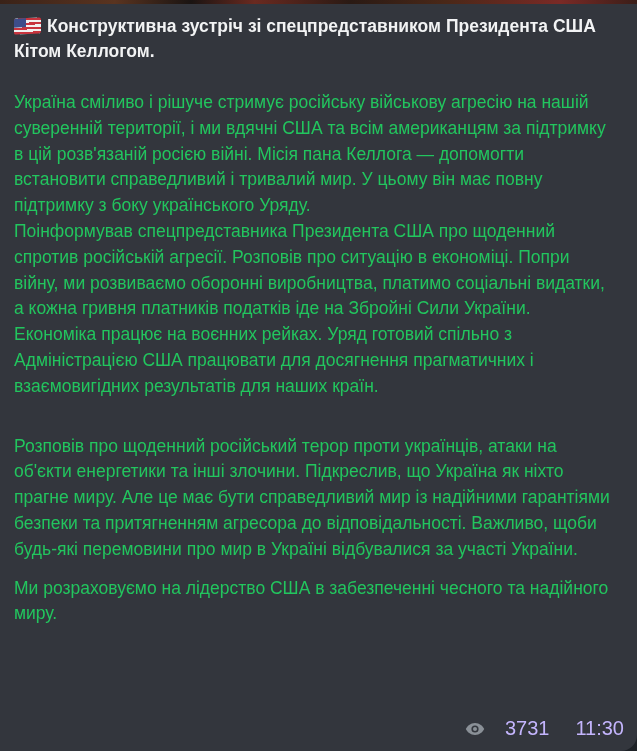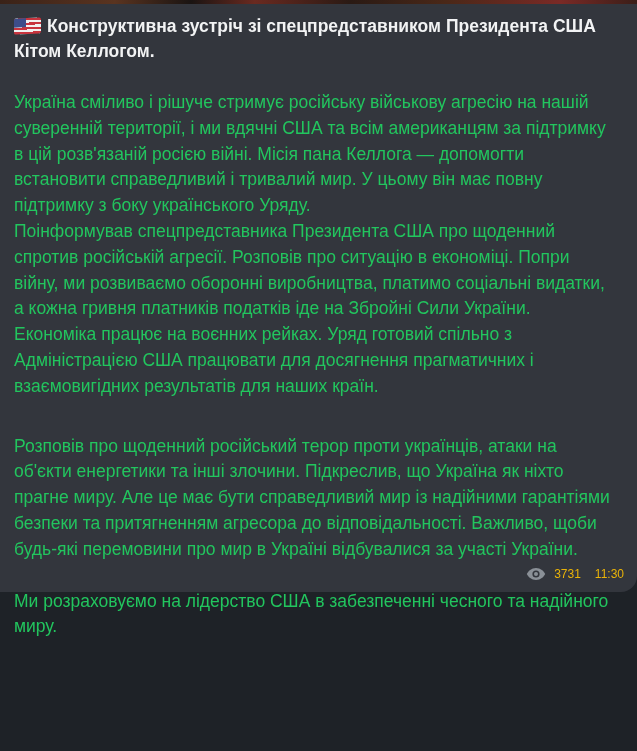--- a/index.html
+++ b/index.html
@@ -7,21 +7,21 @@
       width:637px; height:751px; overflow:hidden;
       background:#1e2227;
       font-family:"Liberation Sans", "DejaVu Sans", sans-serif;
       position:relative;
     }
     .photo-strip {
       position:absolute; left:0; top:0; width:637px; height:5px;
       background:linear-gradient(90deg,#3a2218 0%,#5a3420 18%,#1a1412 30%,#6a2a20 40%,#2a1a14 55%,#4a2818 70%,#7a2a26 88%,#3a1e18 100%);
     }
     .bubble {
-      position:absolute; left:0; top:4px; width:637px; height:588px;
+      position:absolute; left:0; top:4px; width:637px; height:747px;
       background:#33363d;
       border-bottom-right-radius:16px;
       box-sizing:border-box;
       padding:10px 26px 0 14px;
       color:#e8e9ea;
     }
     .title {
       font-weight:bold; font-size:17.5px; line-height:25px; color:#f2f3f4;
       margin:0;
     }
@@ -33,25 +33,25 @@
     }
     .flag::before {
       content:""; position:absolute; left:0; top:0; width:12px; height:9px; background:#3d4d8a;
     }
     .para {
       font-size:17.5px; line-height:25.8px; color:#22c55e; margin:0;
     }
     .p1 { margin-top:26px; }
     .p2 { }
     .p3 { margin-top:34px; }
-    .p4 { margin-top:26px; }
+    .p4 { margin-top:13px; }
     .meta {
       position:absolute; right:13px; bottom:11px;
-      display:flex; align-items:center; gap:6px;
-      color:#eab308; font-size:12px;
+      display:flex; align-items:center; gap:18px;
+      color:#c4b5fd; font-size:20px;
     }
     .eye { width:20px; height:14px; margin-right:2px; }
     .time { margin-left:8px; }
   </style>
 </head>
 <body>
 
 <div class="photo-strip"></div>
 
 <div class="bubble">

